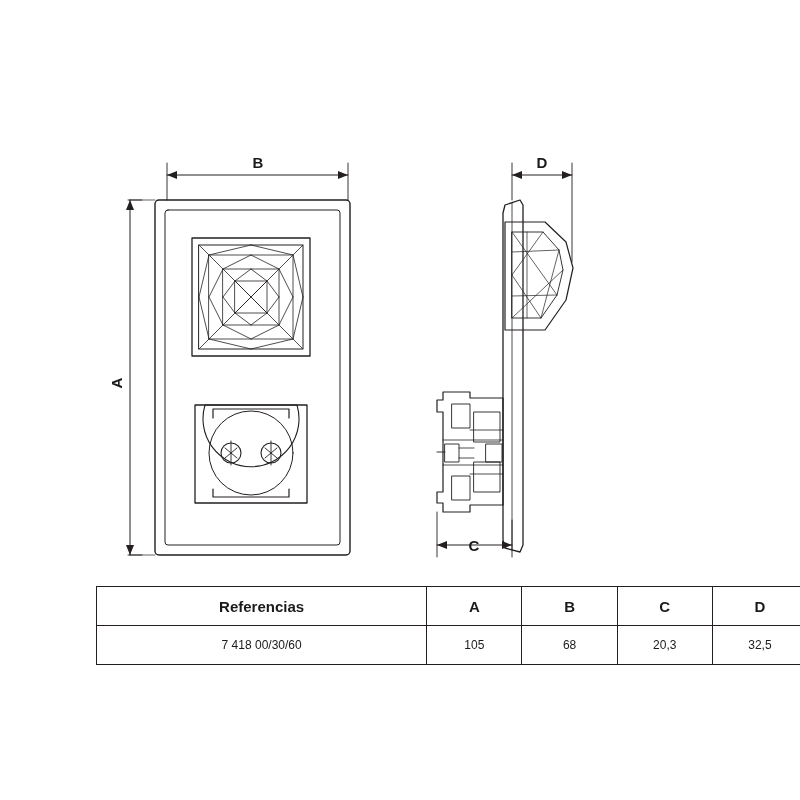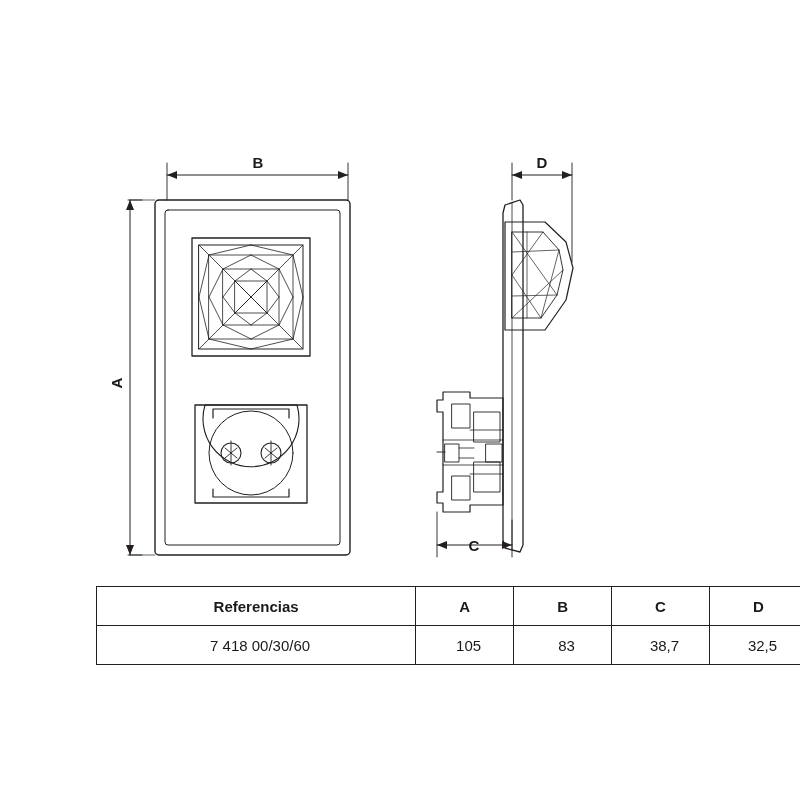--- a/index.html
+++ b/index.html
@@ -49,22 +49,21 @@
     font-weight: normal;
     color: #1a1a1a;
   }
   #ref-table thead th {
     font-weight: bold;
     height: 28px;
     font-size: 15px;
   }
   #ref-table tbody td {
     height: 28px;
-    font-size: 15px;
-    padding-left: 10px;
+    font-size: 12px;
   }
   
   #ref-table .c-ref { width: 290px; }
   #ref-table .c-num { width: 80px; }
 </style>
 </head>
 <body>
 
 <div id="stage">
 
@@ -224,20 +223,20 @@
         <th class="c-num">A</th>
         <th class="c-num">B</th>
         <th class="c-num">C</th>
         <th class="c-num">D</th>
       </tr>
     </thead>
     <tbody>
       <tr>
         <td class="c-ref">7 418 00/30/60</td>
         <td class="c-num">105</td>
-        <td class="c-num">83</td>
-        <td class="c-num">38,7</td>
+        <td class="c-num">68</td>
+        <td class="c-num">20,3</td>
         <td class="c-num">32,5</td>
       </tr>
     </tbody>
   </table>
 
 </div>
 
 </body></html>

